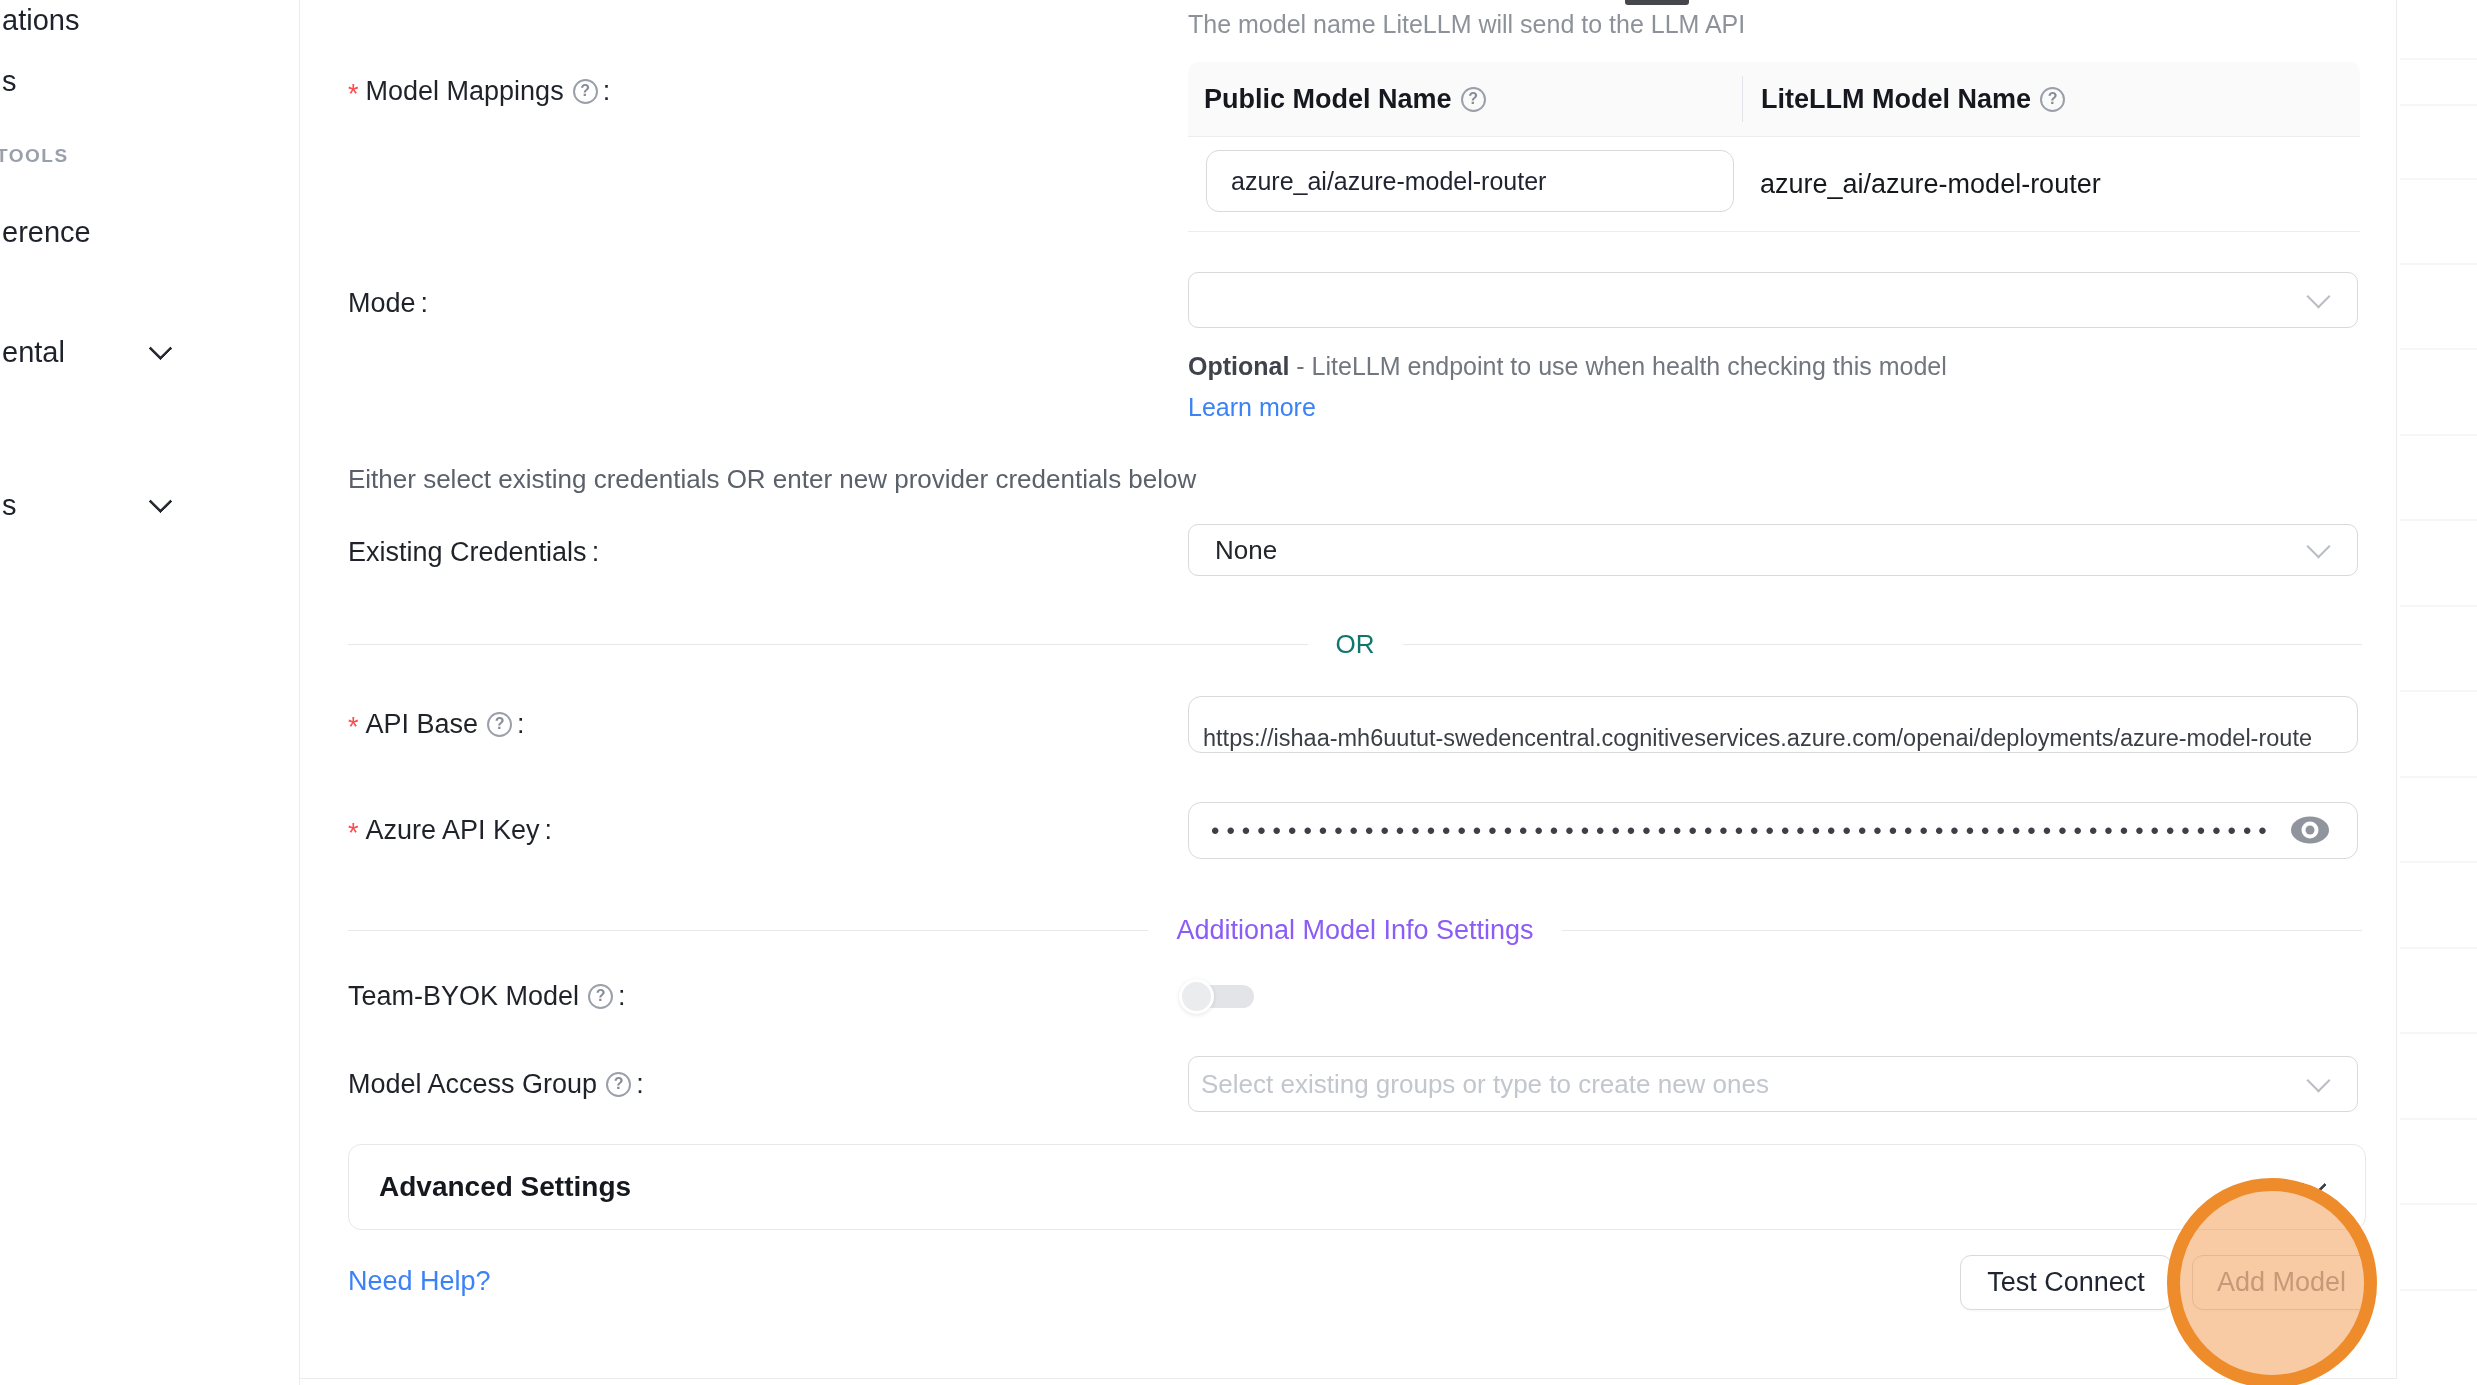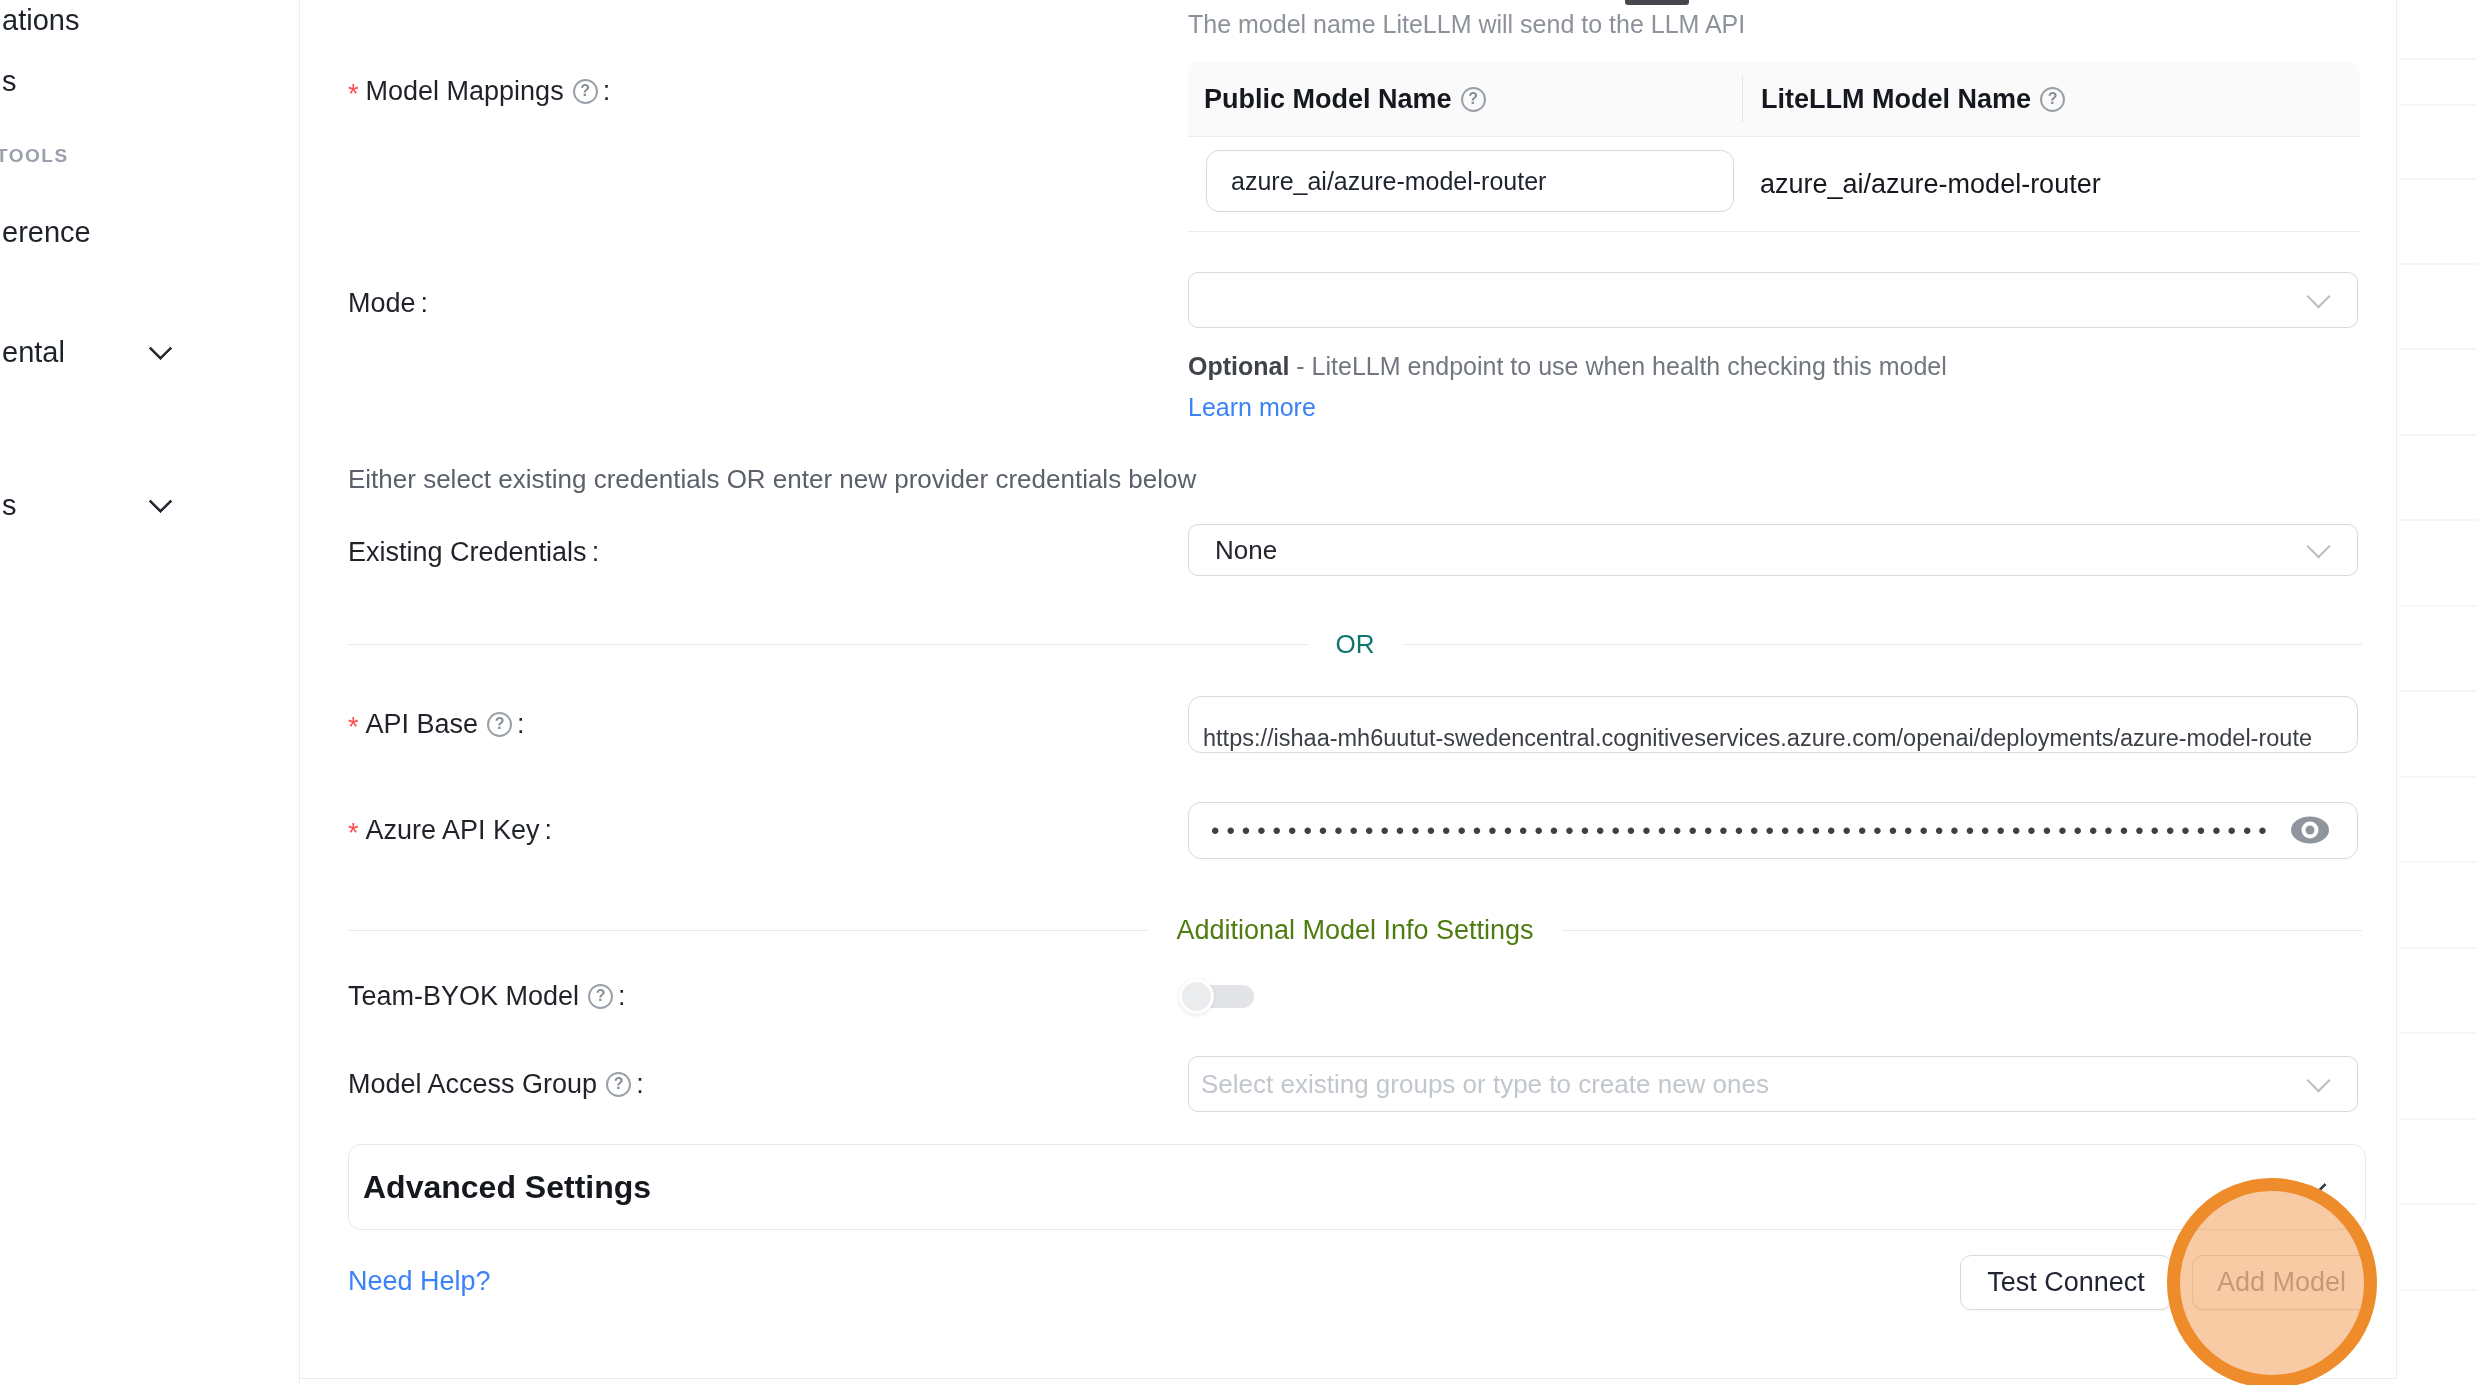--- a/index.html
+++ b/index.html
@@ -66,21 +66,21 @@
   .dots{font-size:24px;letter-spacing:7px;color:#3c4047;white-space:nowrap;overflow:hidden;}
 
   
   .switch-track{left:1188px;top:985px;width:66px;height:23px;border-radius:12px;background:#e3e4e7;}
   .switch-knob{left:1179px;top:979px;width:35px;height:35px;border-radius:50%;background:#ebecee;
     border:3px solid #ffffff;box-sizing:border-box;box-shadow:0 1px 4px rgba(0,0,0,0.10);}
 
   
   .adv-panel{left:348px;top:1144px;width:2018px;height:86px;border:1px solid #e8e8eb;border-radius:13px;
     background:#fff;display:flex;align-items:center;box-sizing:border-box;cursor:pointer;}
-  .adv-title{margin-left:14px;font-size:32px;font-weight:700;color:#15181e;}
+  .adv-title{margin-left:30px;font-size:28px;font-weight:700;color:#15181e;}
   .adv-chev{position:absolute;right:42px;top:50%;width:15px;height:15px;margin-top:-11px;
     border-right:3px solid #3a4149;border-bottom:3px solid #3a4149;transform:rotate(45deg);border-radius:1px;}
 
   
   .btn{position:absolute;top:1255px;height:55px;border:1px solid #d9d9d9;border-radius:11px;background:#fff;
     display:flex;align-items:center;justify-content:center;font-size:27px;box-sizing:border-box;
     box-shadow:0 2px 0 rgba(0,0,0,0.02);cursor:pointer;}
   .btn-test{left:1960px;width:212px;color:#1f2430;}
   .btn-add{left:2192px;width:179px;color:#979ca6;}
 
@@ -198,21 +198,21 @@
   <span class="dots">••••••••••••••••••••••••••••••••••••••••••••••••••••••••••••••••••••••</span>
 </div>
 <svg class="abs" style="left:2288px;top:813px;" width="44" height="34" viewBox="0 0 44 34">
   <ellipse cx="22" cy="17" rx="19" ry="13.5" fill="#90949c"></ellipse>
   <circle cx="22" cy="17" r="8.5" fill="#ffffff"></circle>
   <circle cx="22" cy="17" r="4.5" fill="#90949c"></circle>
 </svg>
 
 <div class="abs tdivider" style="top:916px;height:28px;">
   <div class="line"></div>
-  <div class="txt" style="font-size:27px;color:#4d7c0f;">Additional Model Info Settings</div>
+  <div class="txt" style="font-size:27px;color:#8b5cf6;">Additional Model Info Settings</div>
   <div class="line"></div>
 </div>
 
 <div class="abs flabel" style="top:978px">
   <span>Team-BYOK Model</span>
   <span class="help-ic">?</span>
   <span class="colon">:</span>
 </div>
 <div class="abs switch-track"></div>
 <div class="abs switch-knob"></div>

